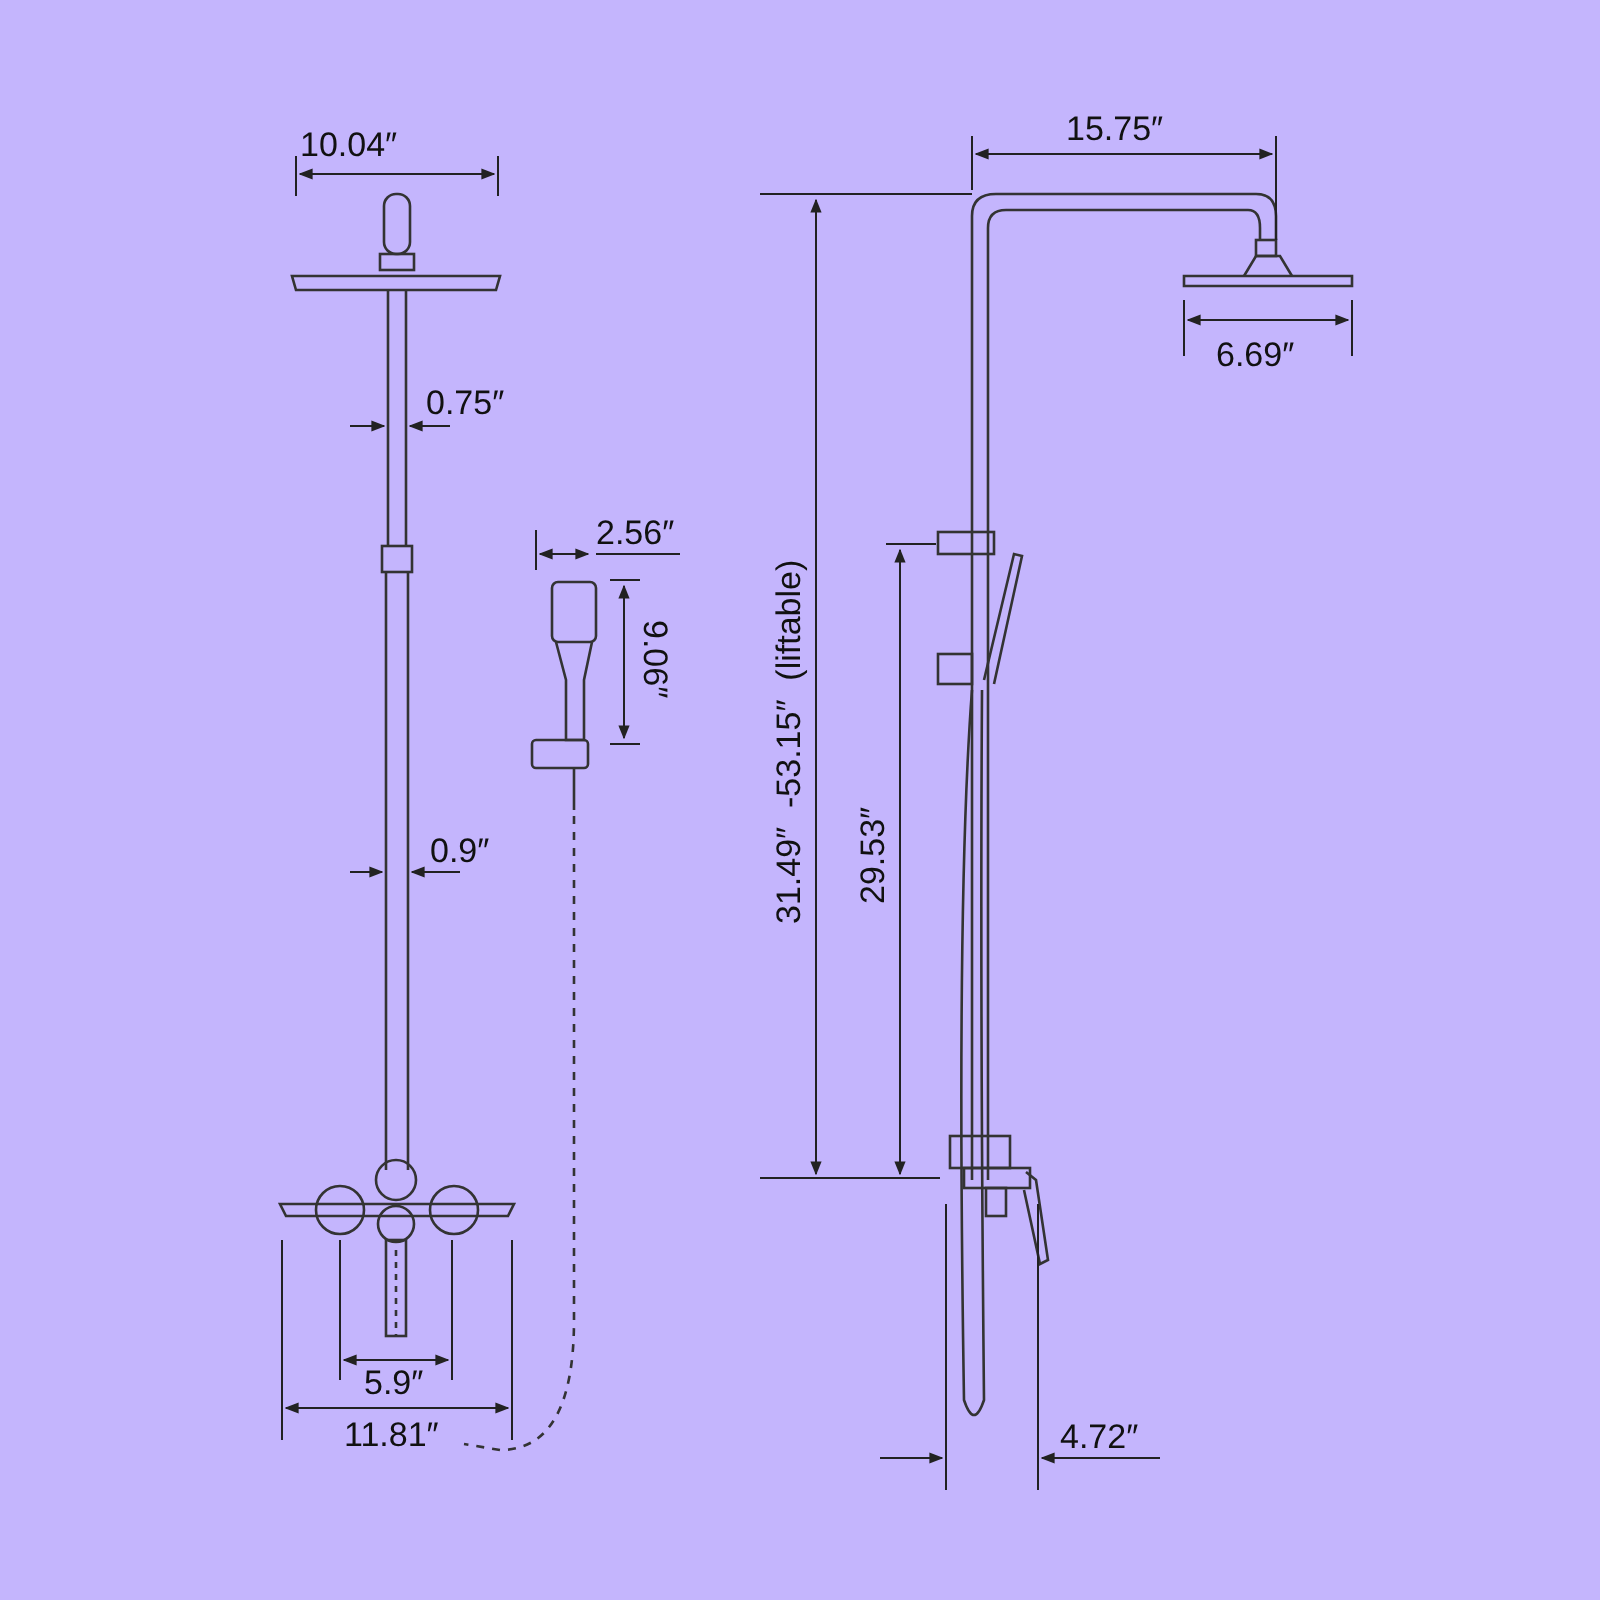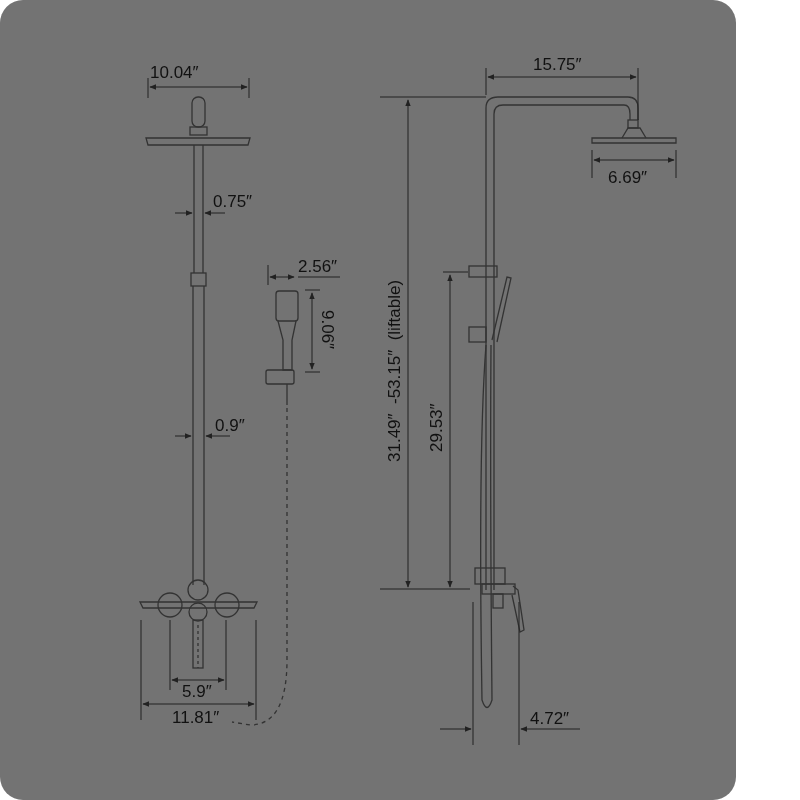--- a/index.html
+++ b/index.html
@@ -1,16 +1,16 @@
 <!DOCTYPE html>
 <html><head>
 <meta charset="utf-8">
 <style>
   html, body { margin:0; padding:0; background:#ffffff; }
-  #canvas { position:relative; width:736px; height:800px; background:#737373; overflow:hidden;border-radius:23px; }
+  #canvas { position:relative; width:800px; height:800px; background:#c4b5fd; overflow:hidden; }
   svg { position:absolute; left:0; top:0; }
   .lbl { font-family:"Liberation Sans", sans-serif; font-size:17px; fill:#111; }
 </style>
 </head>
 <body>
 
 <div id="canvas">
 <svg width="800" height="800" viewBox="0 0 800 800">
   <defs>
     <marker id="ar" viewBox="0 0 10 10" refX="9" refY="5" markerWidth="7" markerHeight="7" orient="auto-start-reverse">

